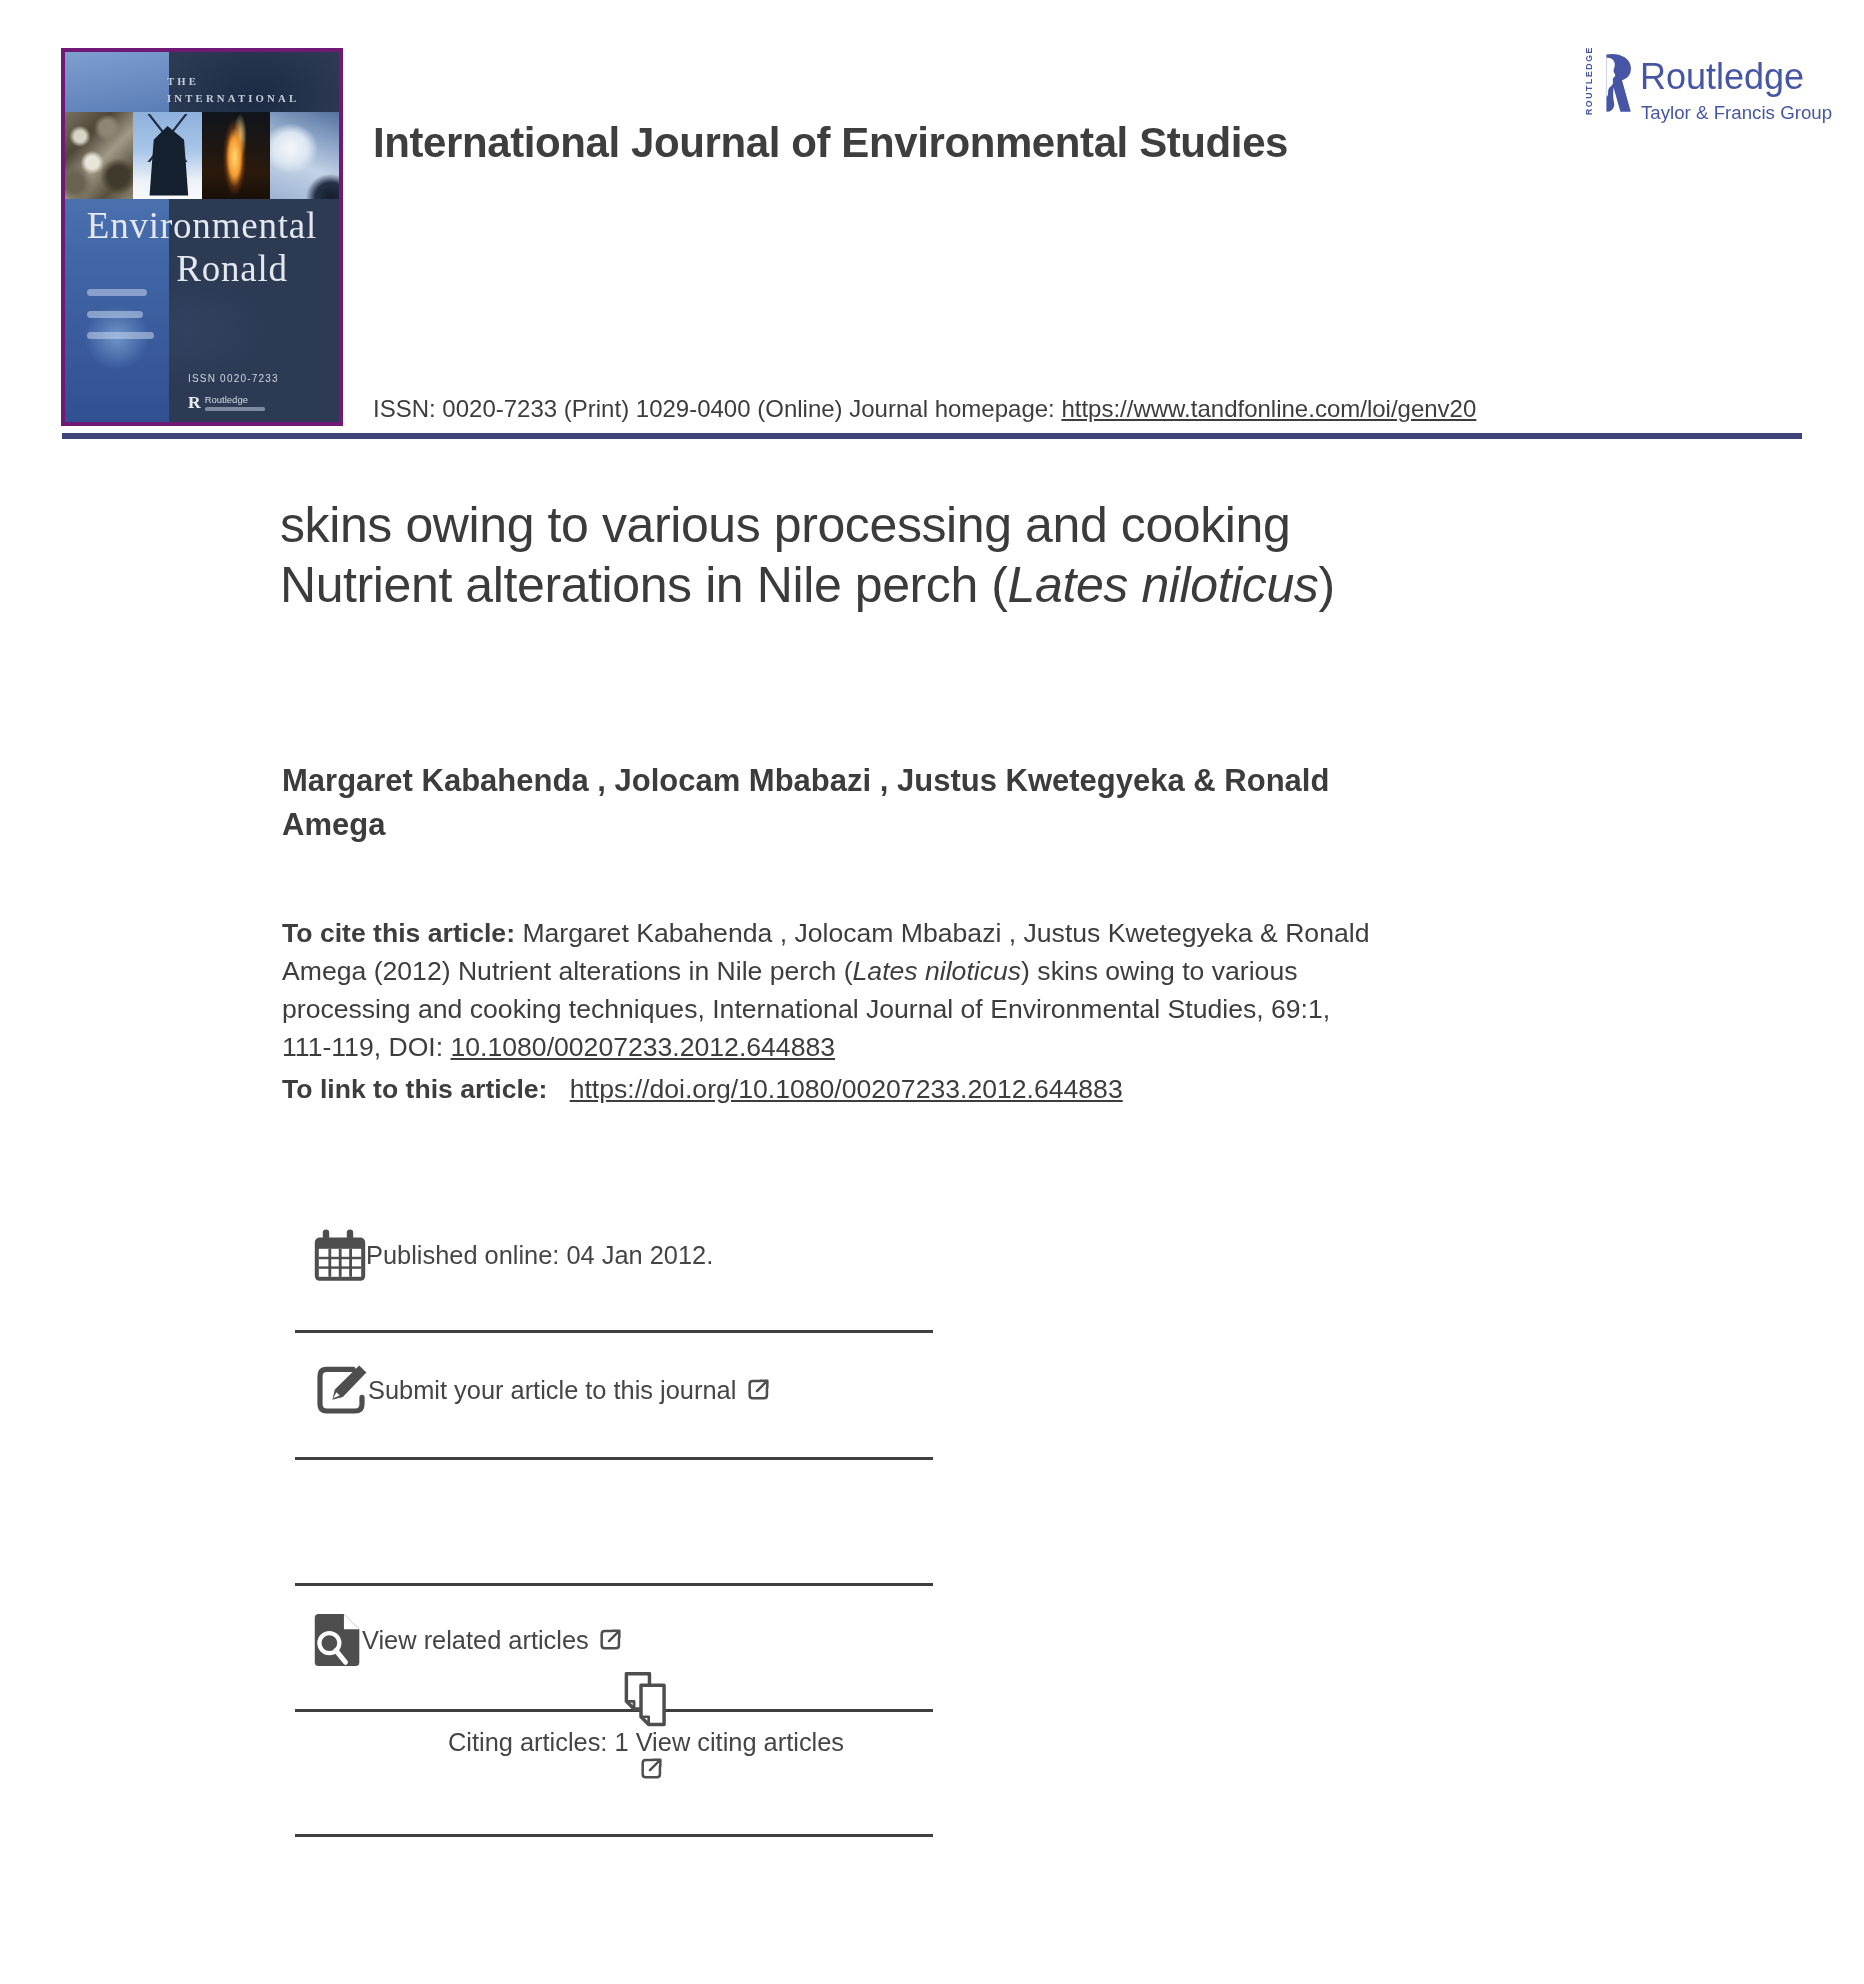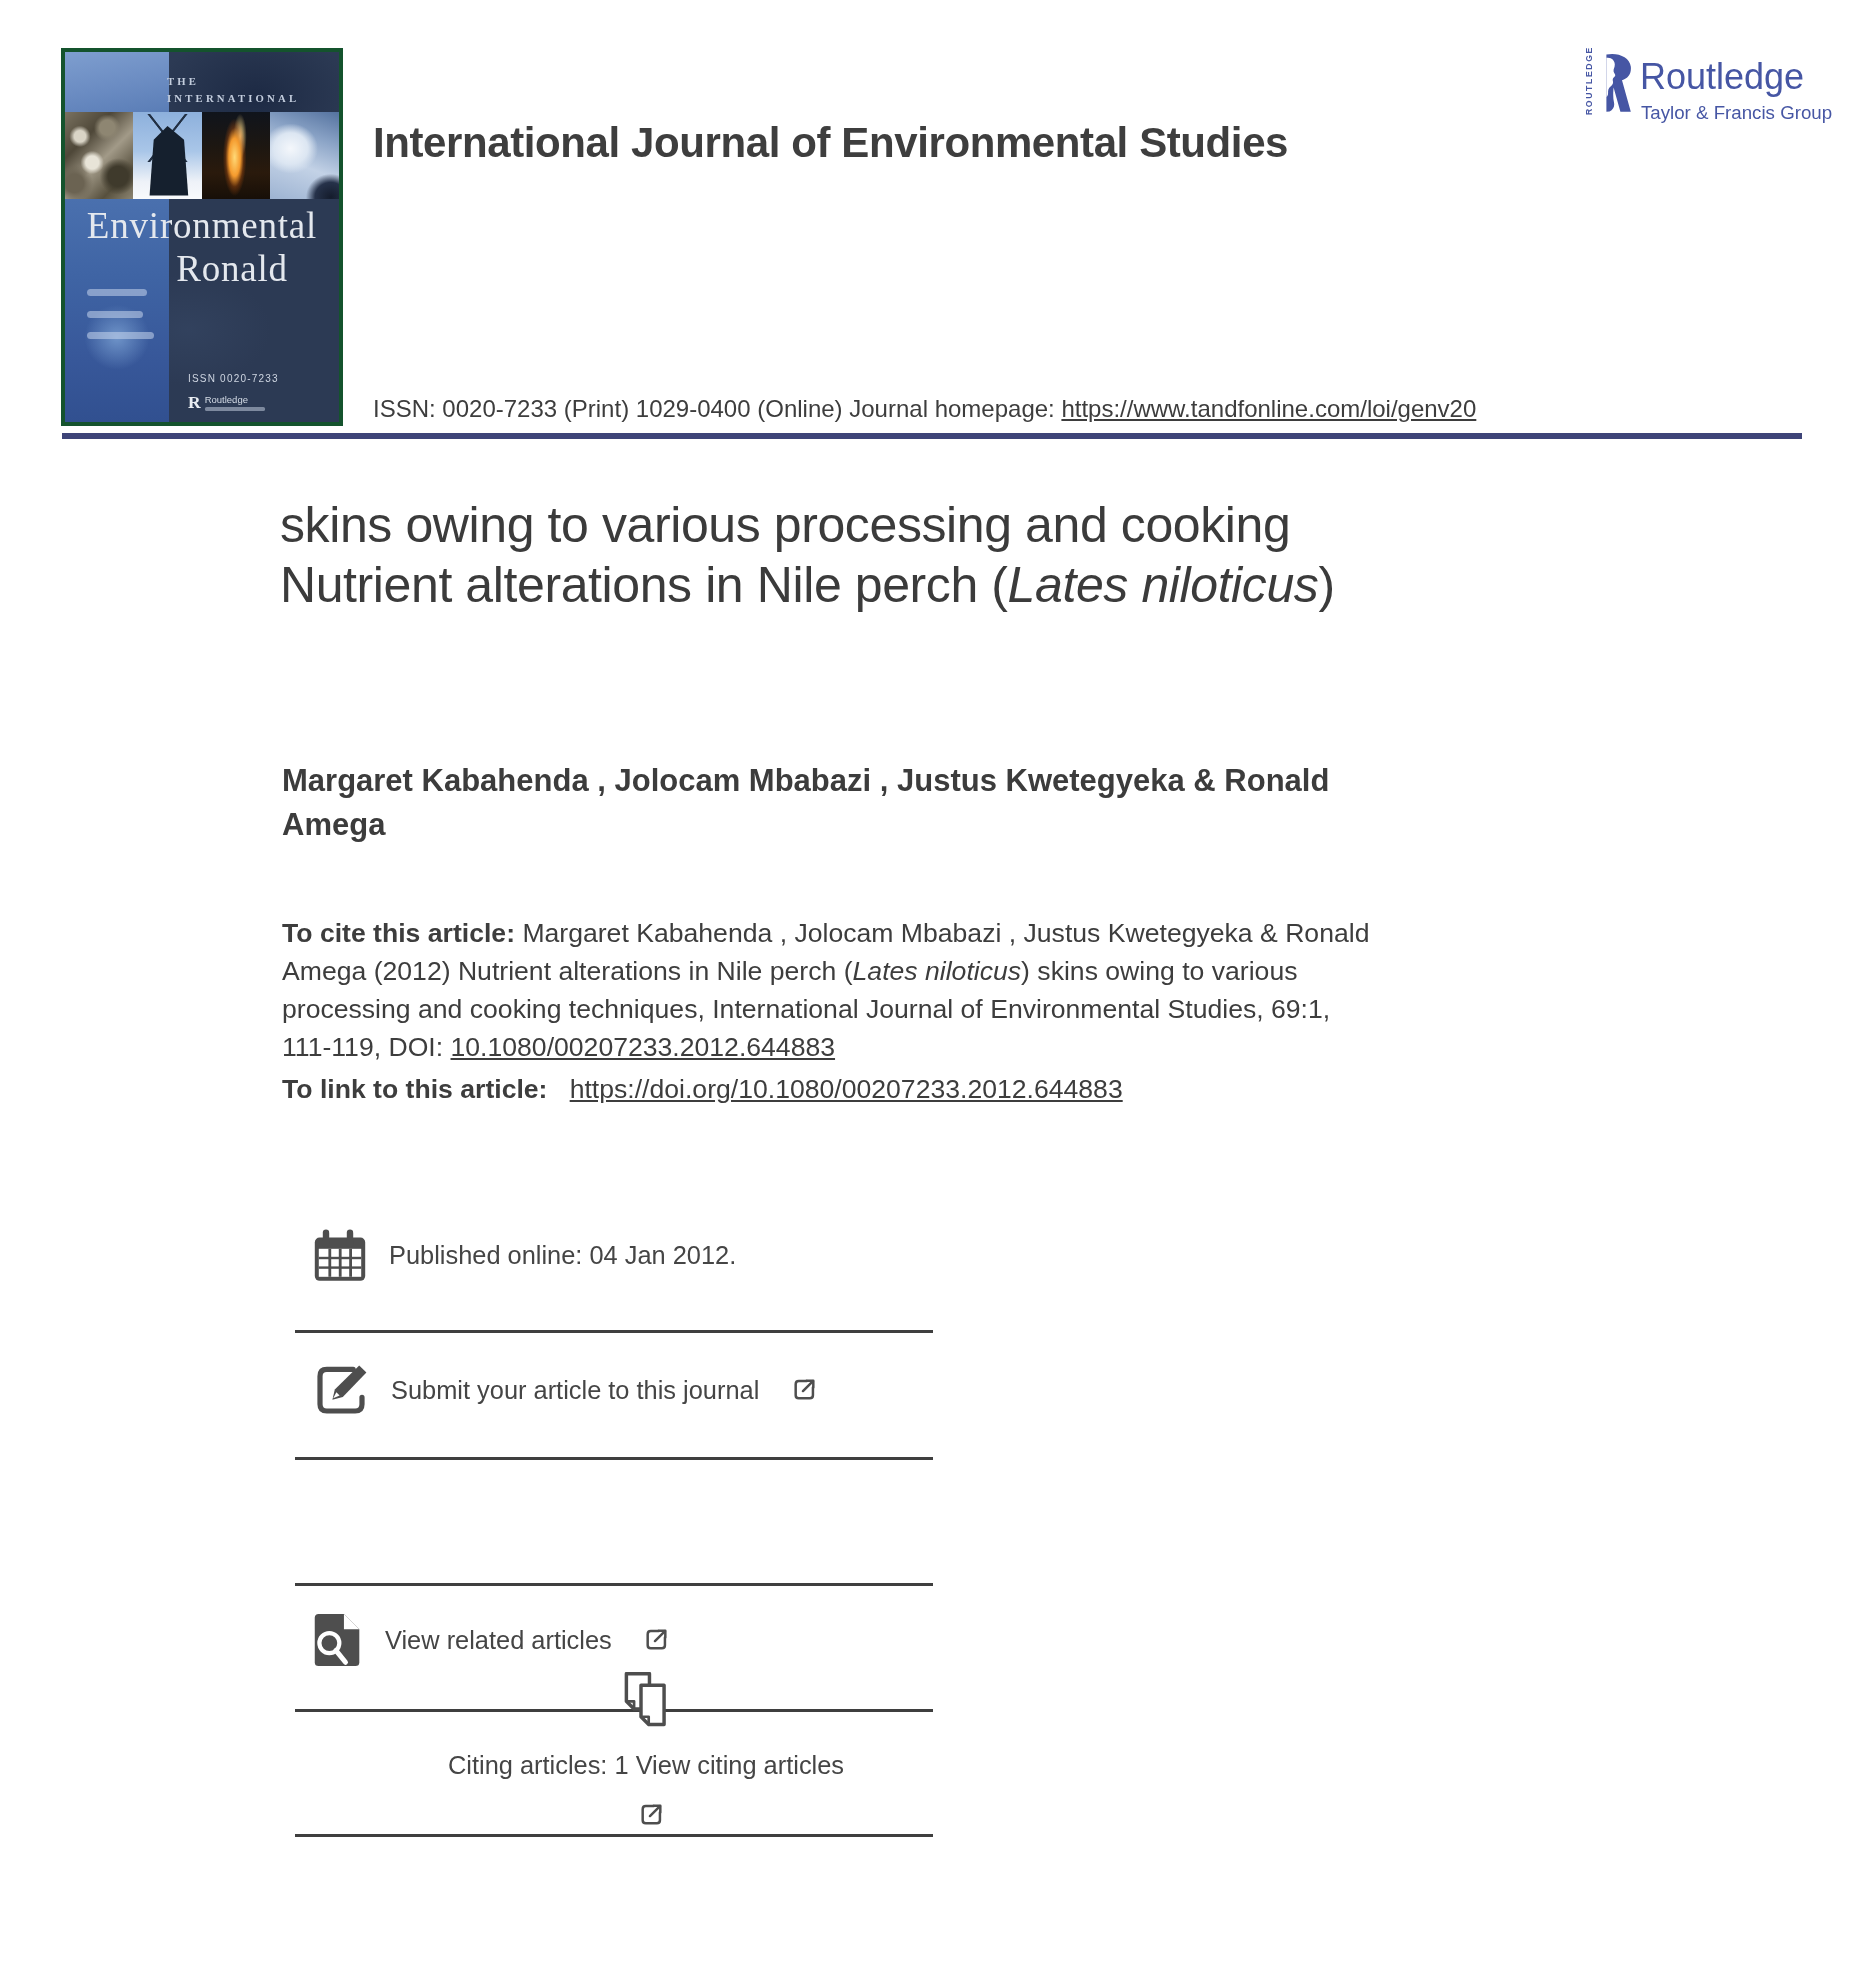--- a/index.html
+++ b/index.html
@@ -1,20 +1,20 @@
 <!DOCTYPE html>
 <html style="font-size:6.4px"><head>
 <meta charset="utf-8">
 <style>
   html,body{margin:0;padding:0;}
   body{background:#ffffff;font-family:"Liberation Sans",sans-serif;}
   .page{position:relative;width:1864px;height:2448px;background:#ffffff;overflow:hidden;color:#3d3d3d;}
 
   
-  .cover{position:absolute;left:61px;top:48px;width:282px;height:378px;background:#14532d;padding:0;}
+  .cover{position:absolute;left:61px;top:48px;width:282px;height:378px;background:#701a75;padding:0;}
   .cover-inner{position:absolute;left:4px;top:4px;width:274px;height:370px;background:#2c3a54;overflow:hidden;filter:blur(0.6px);}
   .c-right-tex{position:absolute;left:0;top:0;width:274px;height:370px;
     background:radial-gradient(ellipse 60% 30% at 70% 12%,#1d2a44 0%,rgba(29,42,68,0) 60%),
                radial-gradient(ellipse 50% 25% at 45% 75%,#37486688 0%,rgba(55,72,102,0) 60%),
                #2c3a54;}
   .c-sky{position:absolute;left:0;top:0;width:104px;height:60px;
     background:linear-gradient(170deg,#7e9ecf 0%,#6b8cc2 55%,#5a7db6 100%);}
   .c-kicker{position:absolute;left:102px;top:20.6px;width:167px;font-family:"Liberation Serif",serif;
     font-size:10.7px;line-height:17.5px;letter-spacing:3.2px;color:#c3cddd;font-weight:700;}
   .c-photos{position:absolute;left:0;top:60px;width:274px;height:87px;display:flex;}
@@ -68,21 +68,21 @@
   .rl-group{position:absolute;left:1641px;top:102px;font-size:18.7px;color:#4656a4;font-weight:400;}
 
   
   .article-title{position:absolute;left:280px;top:495px;width:1350px;font-size:50px;line-height:60px;
     color:#3b3b3b;font-weight:400;letter-spacing:-0.4px;}
   .authors{position:absolute;left:282px;top:759px;width:1310px;font-size:31px;line-height:44px;font-weight:700;color:#3c3c3c;}
   .cite-block{position:absolute;left:282px;top:914px;width:1310px;font-size:26.6px;line-height:38px;color:#3d3d3d;}
   .link-line{position:absolute;left:282px;top:1070px;width:1350px;font-size:26.6px;line-height:38px;color:#3d3d3d;}
 
   
-  .action-row{position:absolute;left:283px;width:695px;height:64px;display:flex;align-items:center;padding-left:31px;box-sizing:border-box;gap:23px;}
+  .action-row{position:absolute;left:283px;width:695px;height:64px;display:flex;align-items:center;padding-left:31px;box-sizing:border-box;}
   .action-icon{flex:0 0 auto;display:flex;align-items:center;}
   .action-label{font-size:25.4px;color:#454545;white-space:nowrap;}
   .ext{display:inline-block;margin-left:10.3px;vertical-align:-0.8px;}
   .rule{position:absolute;left:295px;width:638px;height:3.2px;background:#3f3f3f;}
 
   .tline span[data-interactable="true"]{cursor:pointer;}
 </style>
 </head>
 <body>
 

